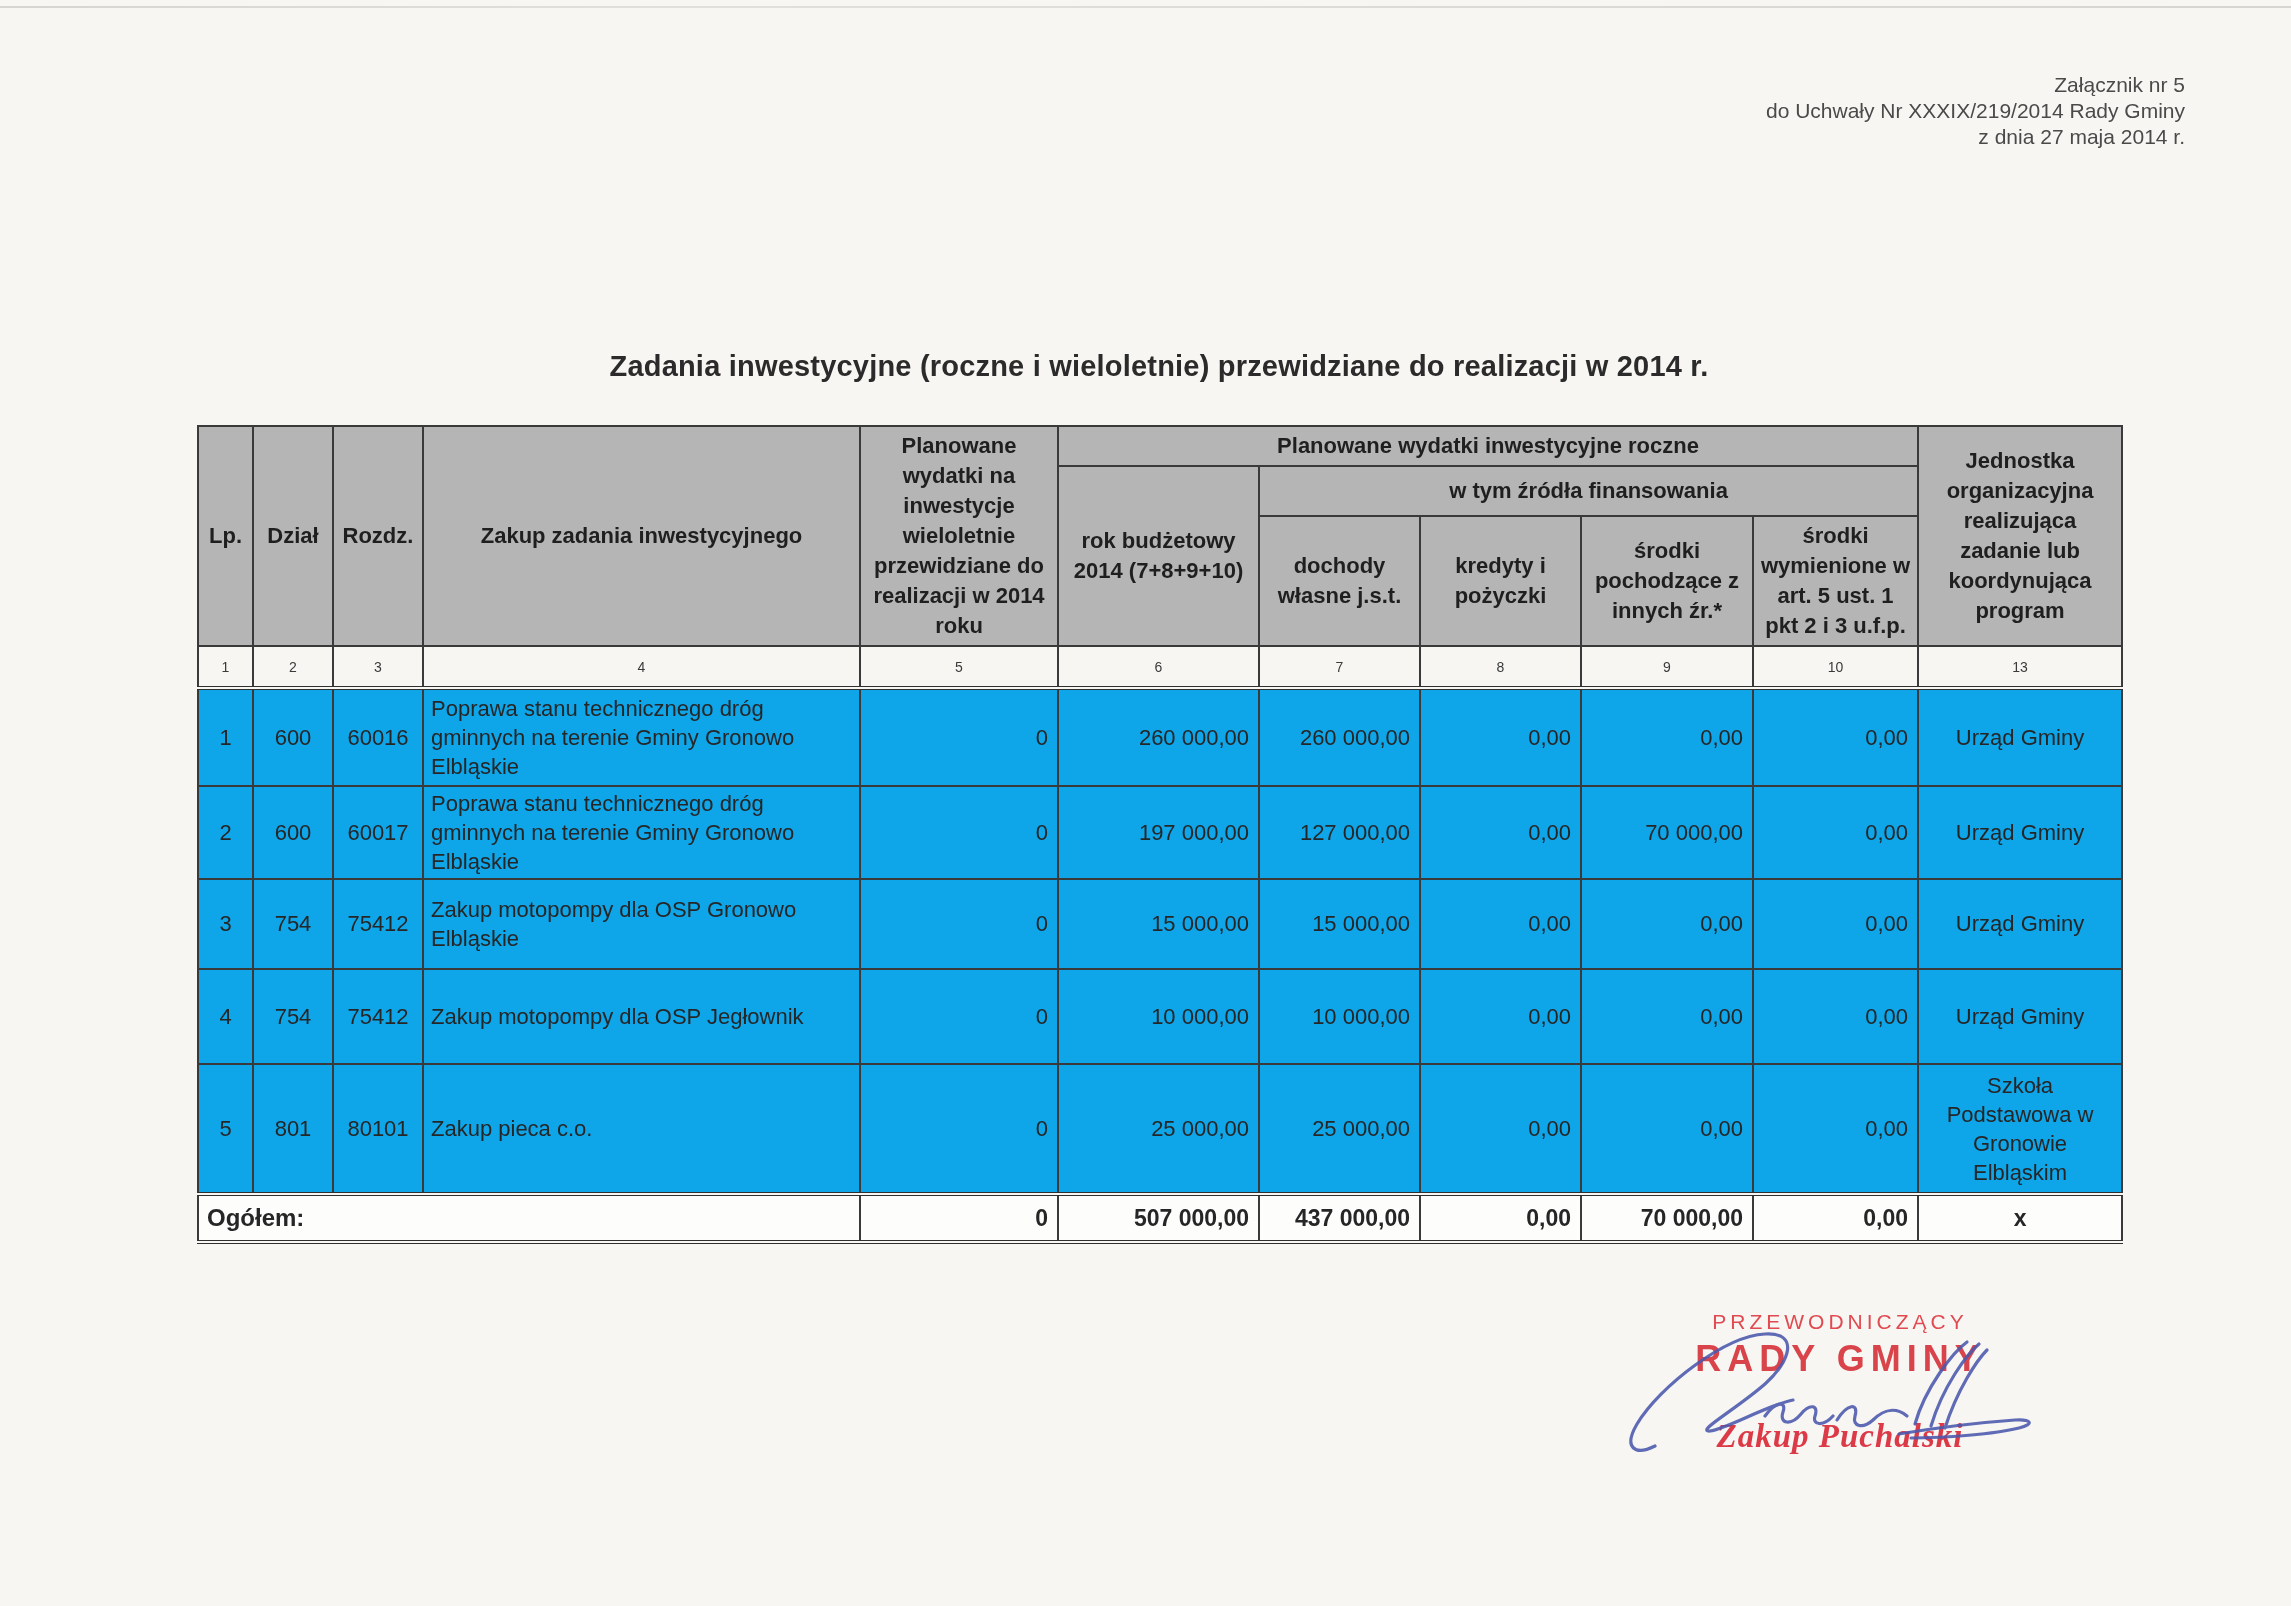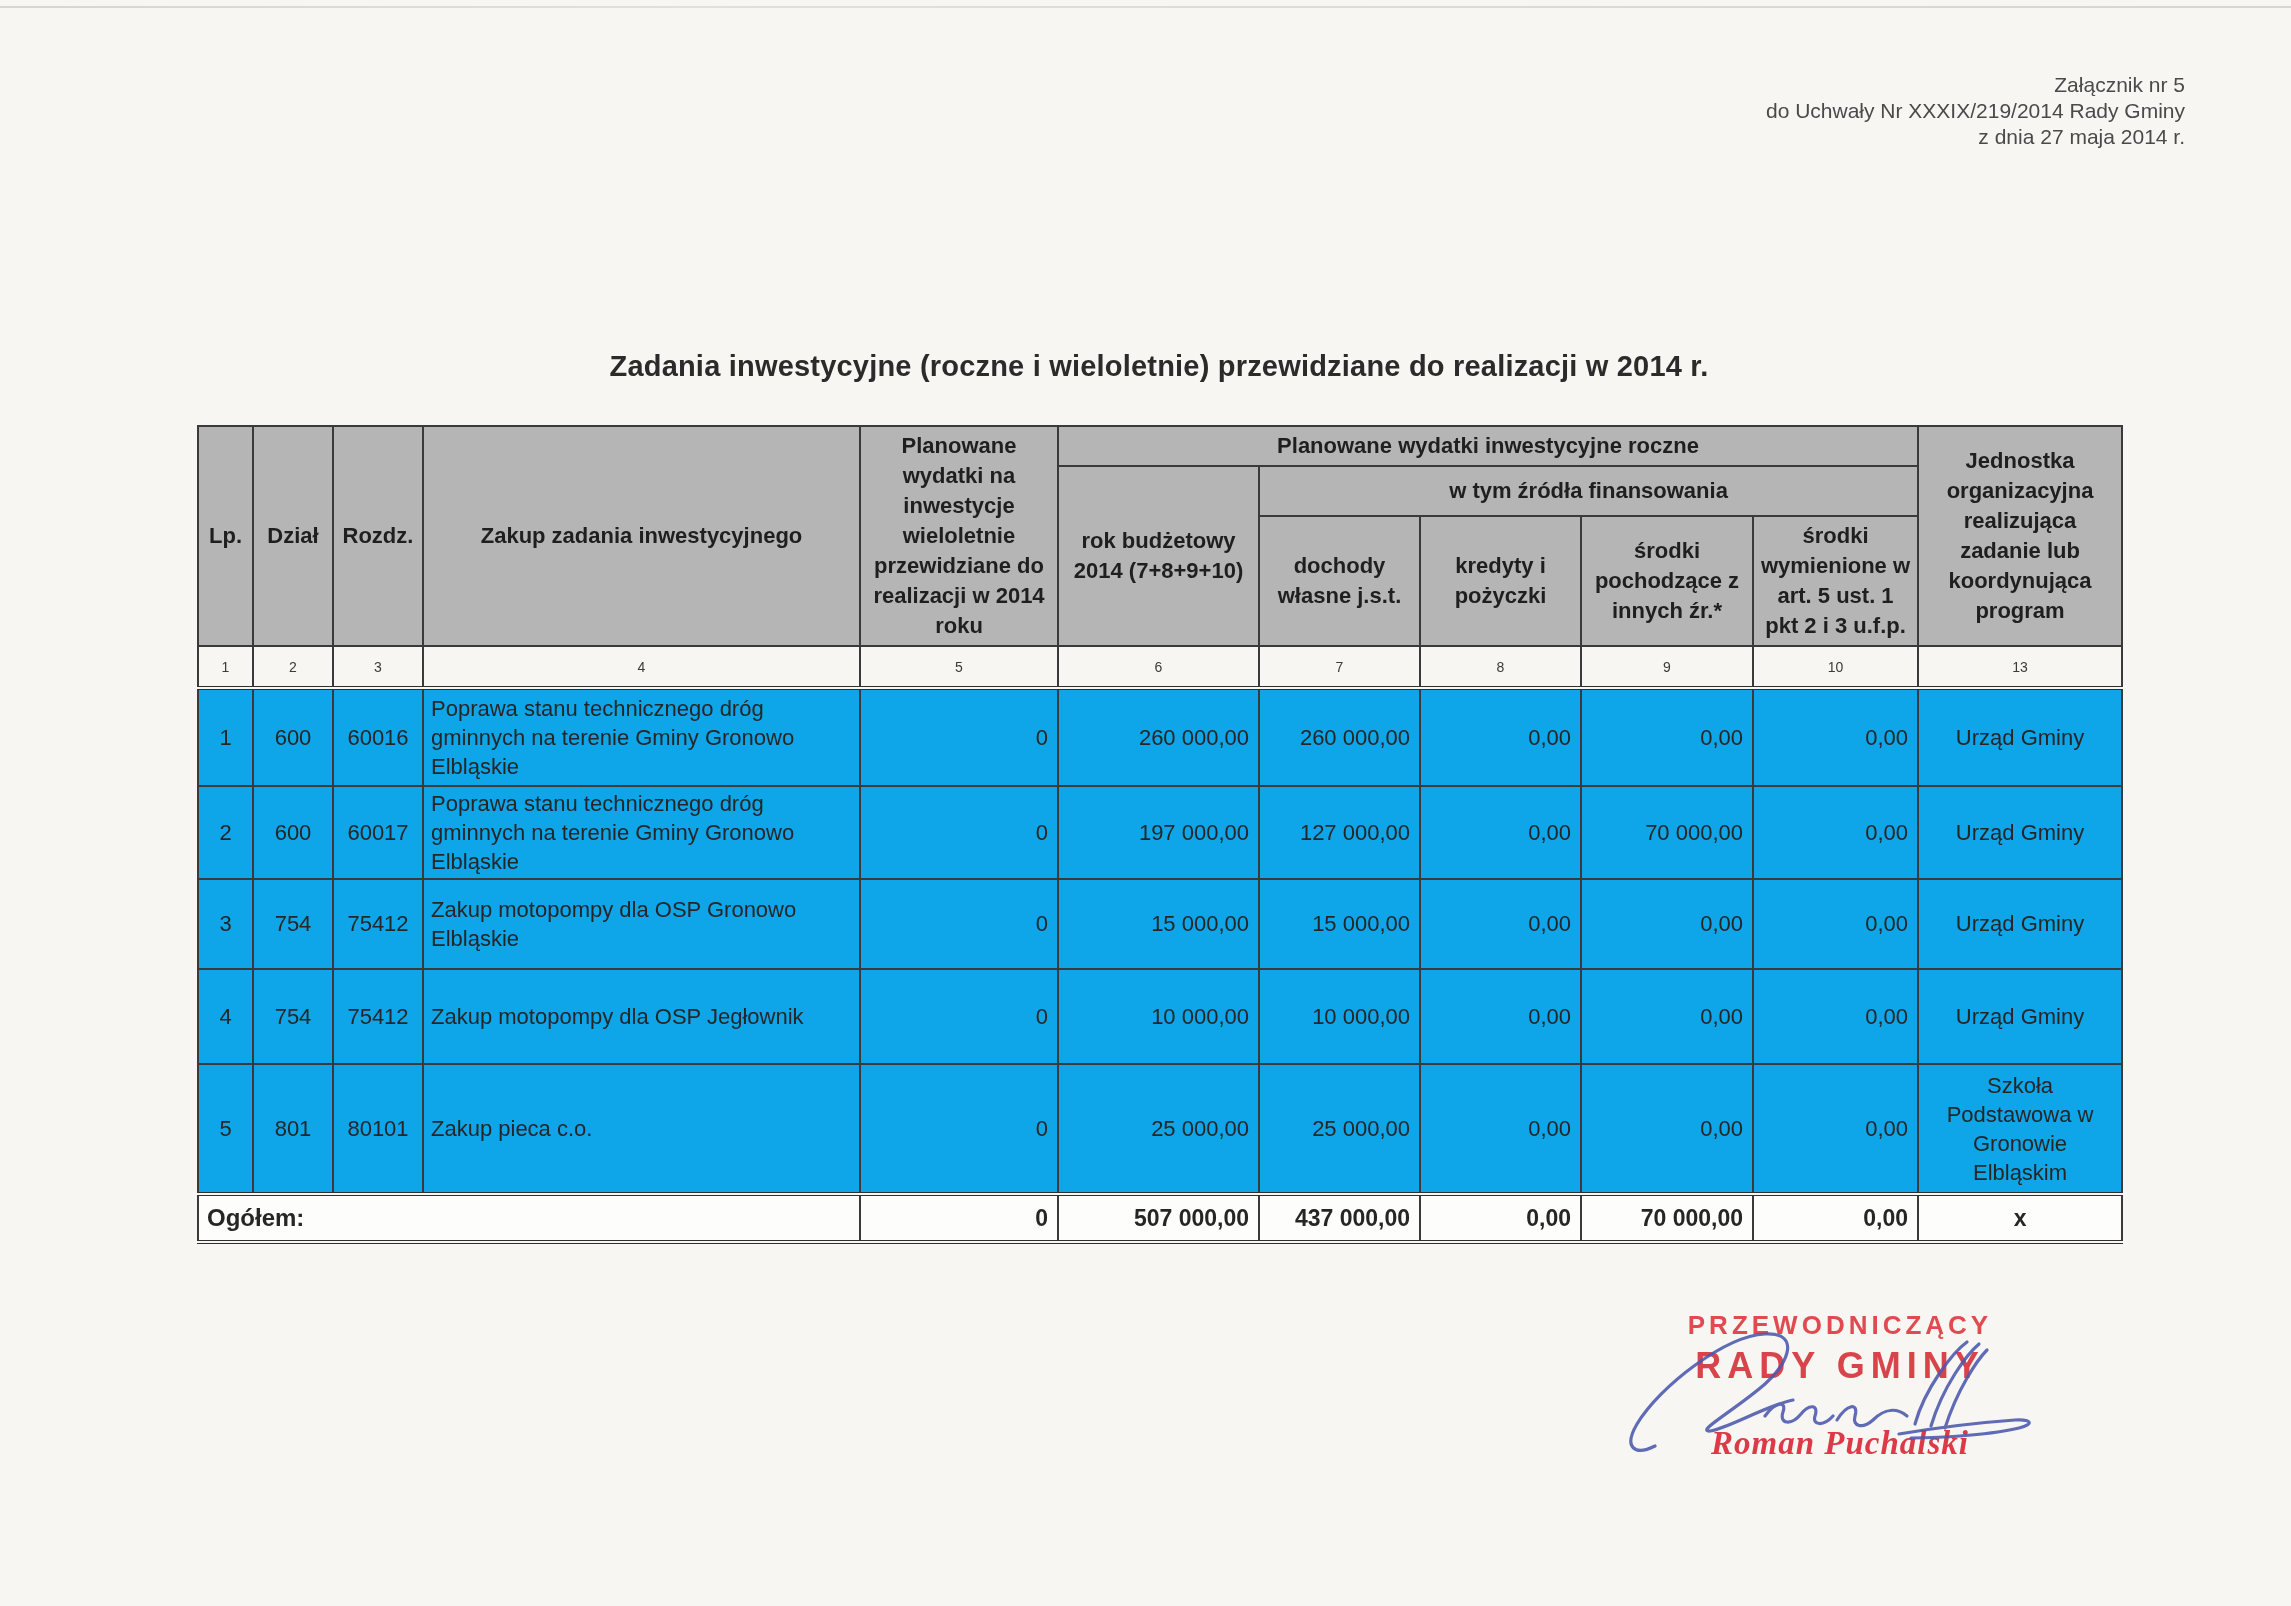--- a/index.html
+++ b/index.html
@@ -91,22 +91,22 @@
   .hdr-group-top { height: 38px; }
   .hdr-group-mid { height: 36px; }
   .signature-block {
     position: absolute;
     top: 1310px;
     left: 1560px;
     width: 560px;
     text-align: center;
   }
   .stamp-line1 {
-    font-size: 26px;
-    font-weight: bold;
+    font-size: 21px;
+    font-weight: normal;
     color: #e04a50;
     letter-spacing: 4px;
   }
   .stamp-line2 {
     font-size: 36px;
     font-weight: bold;
     color: #d9444b;
     letter-spacing: 6px;
     margin-top: 4px;
   }
@@ -278,15 +278,15 @@
     <div class="stamp-line2">RADY GMINY</div>
     <svg class="sig-svg" width="460" height="150" viewBox="0 0 460 150">
       <g fill="none" stroke="#4c58ae" stroke-width="3.2" stroke-linecap="round" opacity="0.88">
         <path d="M40,118 C20,128 8,120 22,96 C45,58 110,8 150,6 C185,4 175,34 150,56 C120,82 80,104 95,103 C112,101 150,78 178,72"></path>
         <path d="M150,88 C160,74 172,72 168,84 C164,96 176,98 186,86 C194,76 204,76 200,88 C197,97 208,99 218,88"></path>
         <path d="M222,92 C232,76 244,74 240,88 C237,99 248,101 258,92 C270,80 282,80 292,88"></path>
         <path d="M300,96 C310,60 338,24 352,14 M316,98 C328,58 352,26 364,16 M330,100 C342,62 362,32 372,22"></path>
         <path d="M284,106 C320,100 372,94 400,92 C416,91 420,96 404,100 C380,106 330,110 296,110"></path>
       </g>
     </svg>
-    <div class="sig-name">Roman Puchalski</div>
+    <div class="sig-name">Zakup Puchalski</div>
   </div>
 </div>
 
 </body></html>

